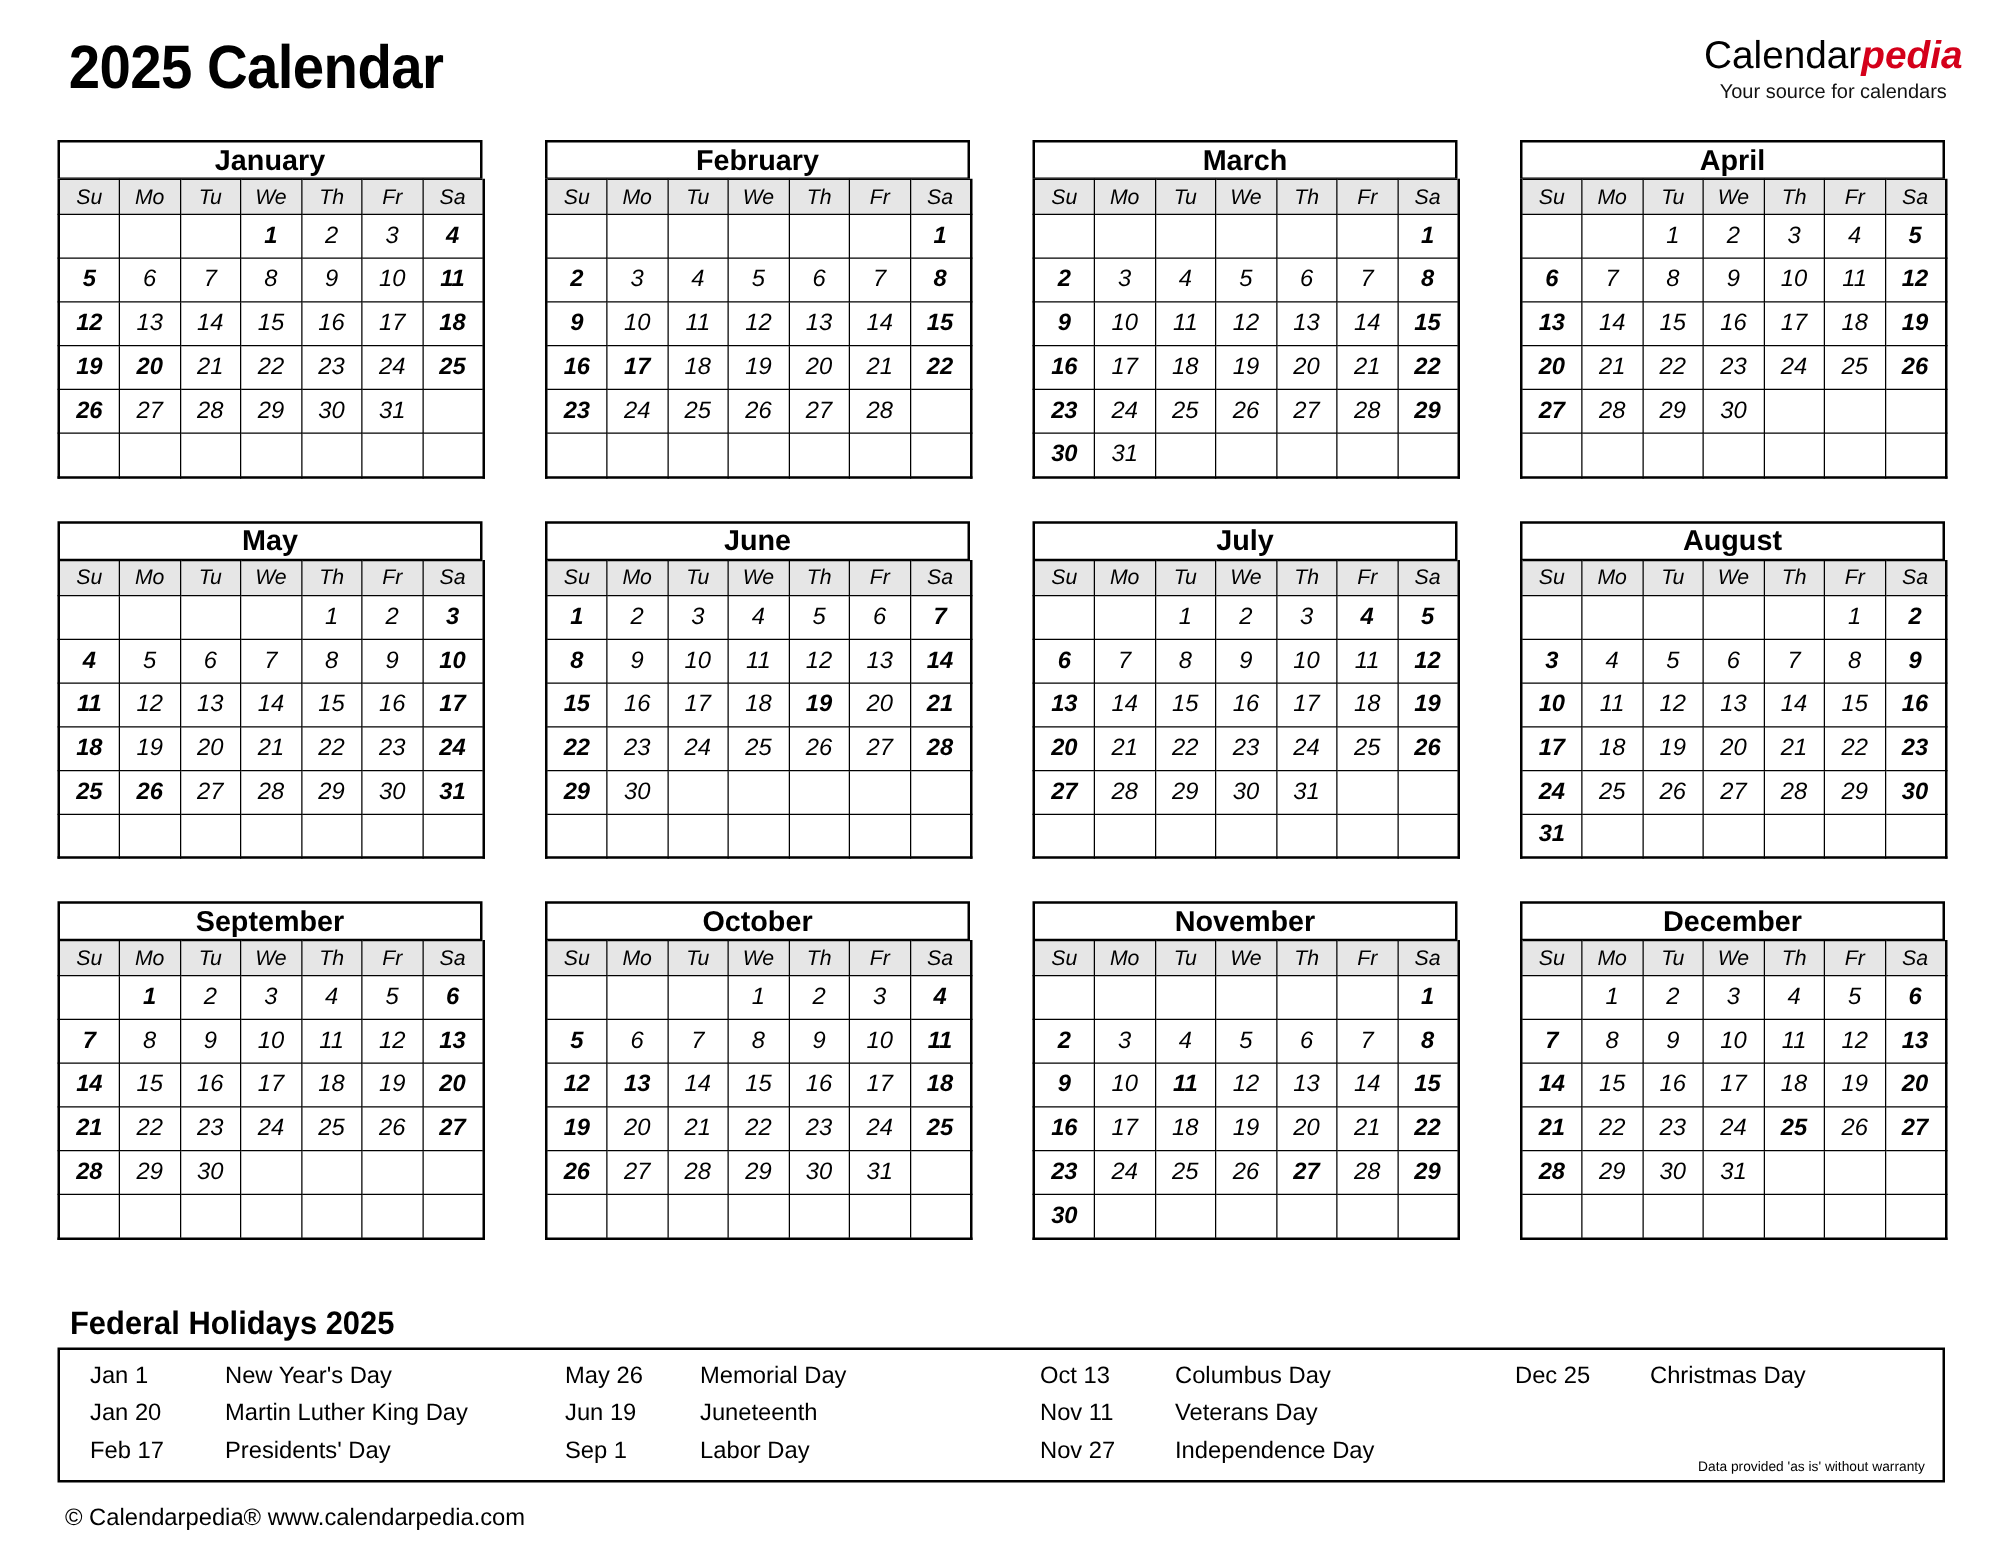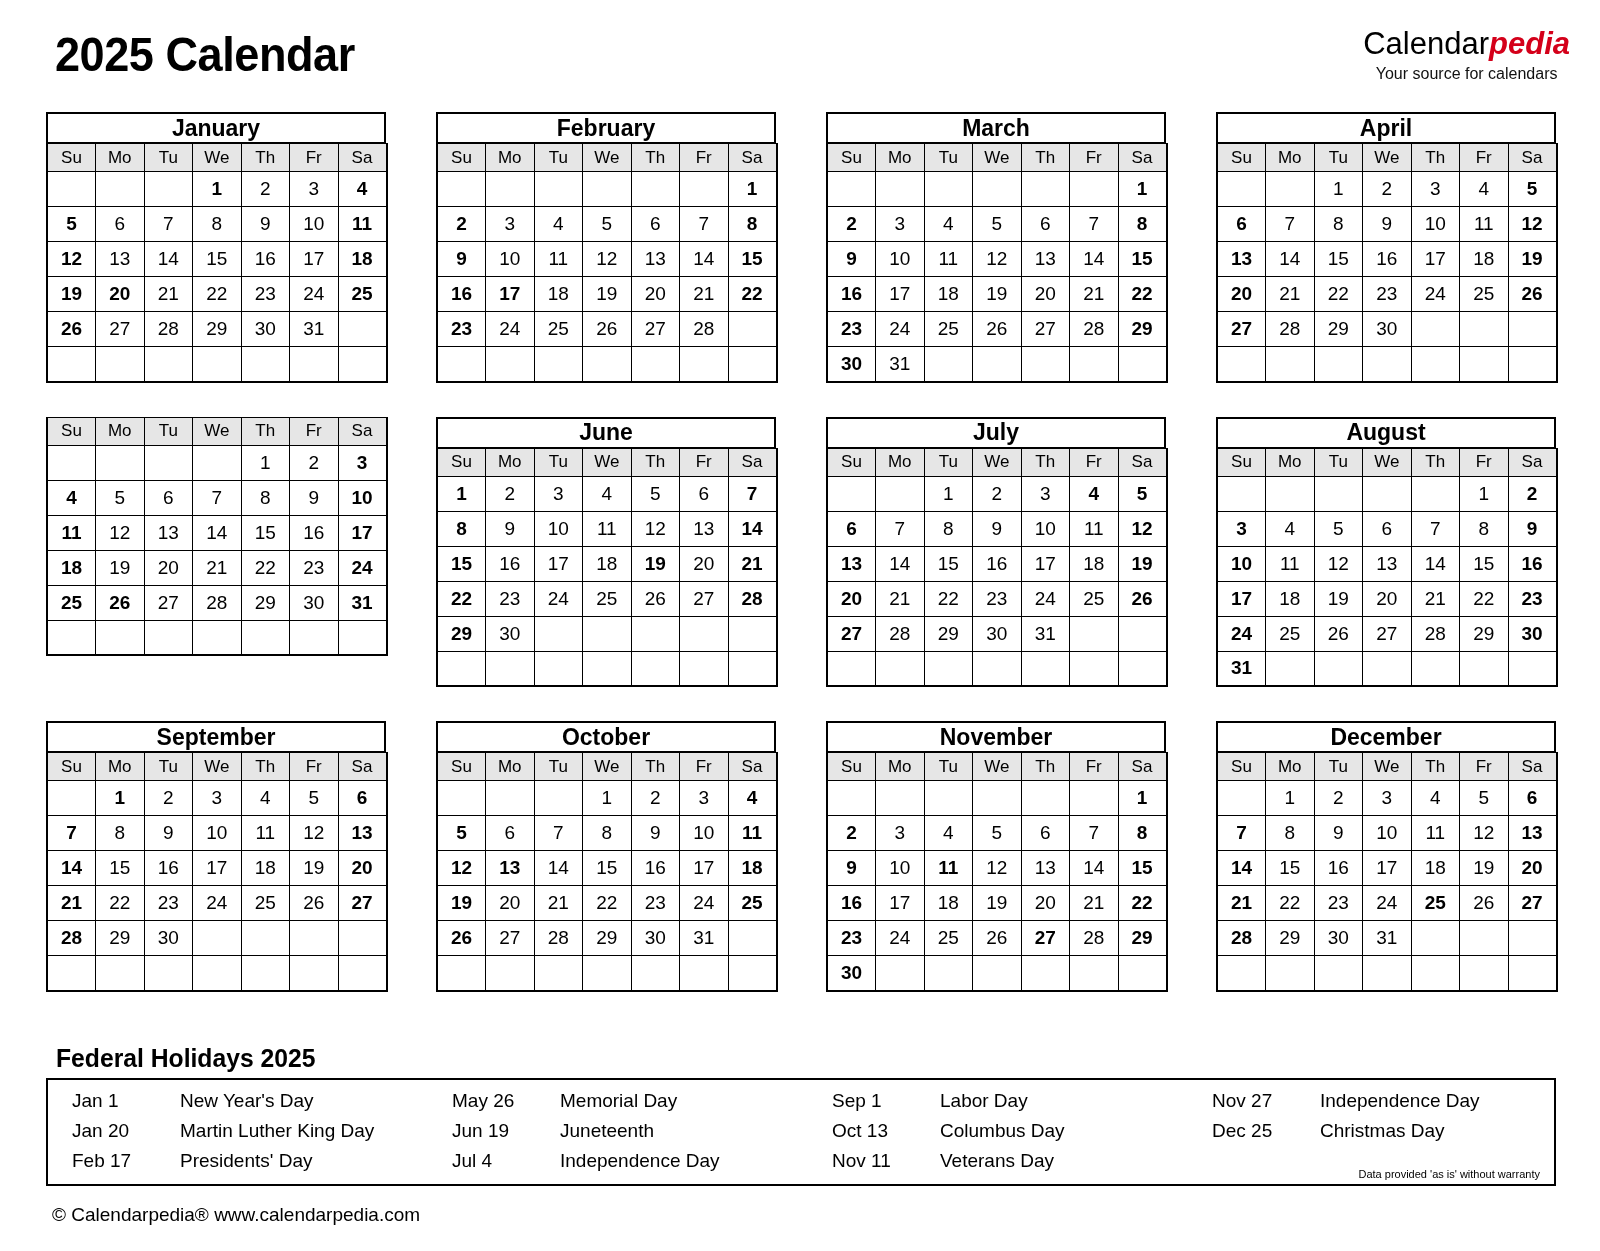--- a/index.html
+++ b/index.html
@@ -83,20 +83,21 @@
     font-weight: bold;
     color: #000000;
     line-height: 1;
   }
   table.cal {
     border-collapse: collapse;
     width: 340px;
     table-layout: fixed;
     border: 2px solid #000000;
     border-top: none;
+    font-style: italic;
   }
   table.cal th, table.cal td {
     border: 1px solid #000000;
     width: 48.5px;
     height: 35px;
     text-align: center;
     vertical-align: middle;
     font-size: 19px;
     color: #000000;
     padding: 0;
@@ -499,20 +500,23 @@
               <td class=""></td>
               <td class=""></td>
               <td class=""></td>
               <td class=""></td>
               <td class="sat"></td>
             </tr>
           </tbody>
         </table>
       </div>
       <div class="month">
+        <div class="month-title-box">
+          <div class="month-title">May</div>
+        </div>
         <table class="cal">
           <thead>
             <tr>
               <th class="sun-h">Su</th>
               <th class="">Mo</th>
               <th class="">Tu</th>
               <th class="">We</th>
               <th class="">Th</th>
               <th class="">Fr</th>
               <th class="sat-h">Sa</th>
@@ -1114,24 +1118,20 @@
           </div>
           <div class="hol-row">
             <span class="hol-date">May 26</span>
             <span class="hol-name">Memorial Day</span>
           </div>
           <div class="hol-row">
             <span class="hol-date">Jun 19</span>
             <span class="hol-name">Juneteenth</span>
           </div>
           <div class="hol-row">
-            <span class="hol-date">Jul 4</span>
-            <span class="hol-name">Independence Day</span>
-          </div>
-          <div class="hol-row">
             <span class="hol-date">Sep 1</span>
             <span class="hol-name">Labor Day</span>
           </div>
           <div class="hol-row">
             <span class="hol-date">Oct 13</span>
             <span class="hol-name">Columbus Day</span>
           </div>
           <div class="hol-row">
             <span class="hol-date">Nov 11</span>
             <span class="hol-name">Veterans Day</span>

